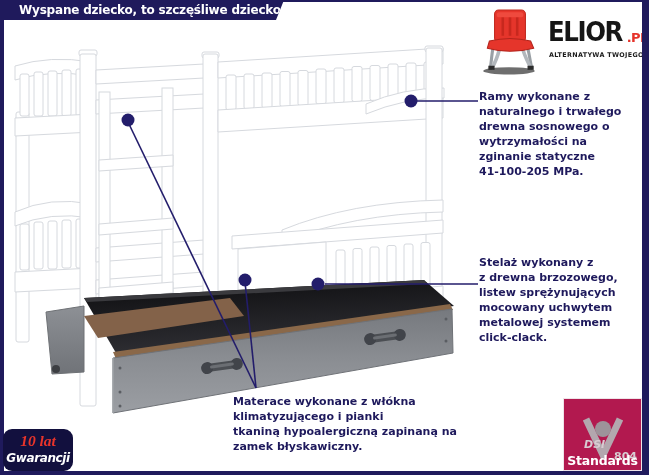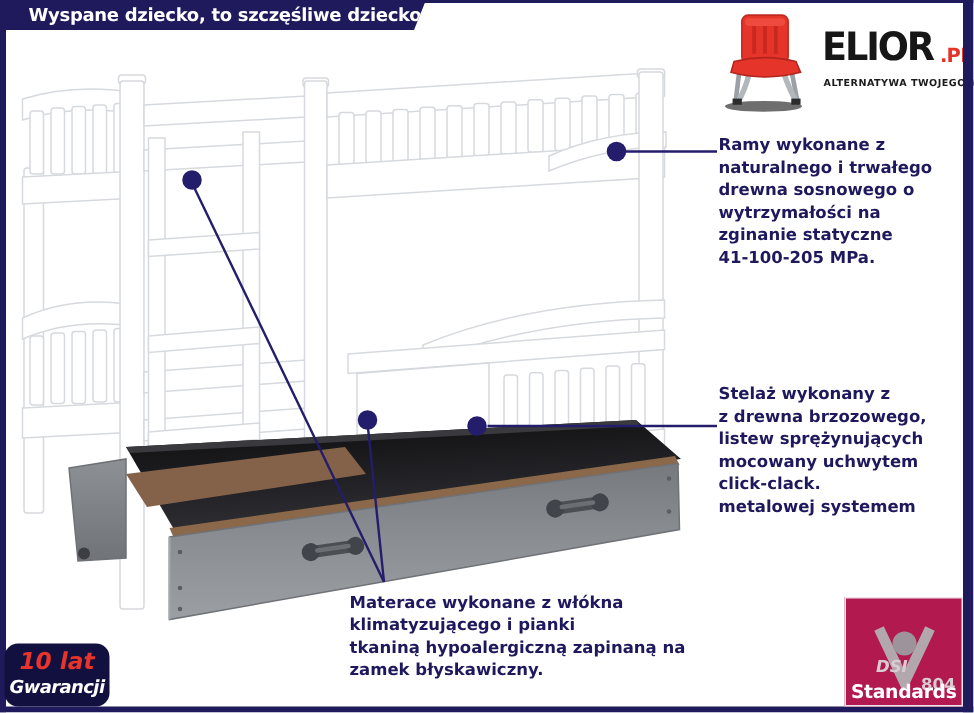--- a/index.html
+++ b/index.html
@@ -31,21 +31,21 @@
   
   .callout{position:absolute;color:#1e195c;font-size:11px;font-weight:bold;line-height:15px;
            z-index:5;white-space:nowrap;}
   .callout-frame{left:479px;top:89px;}
   .callout-slats{left:479px;top:255px;}
   .callout-mattress{left:233px;top:394px;}
 
   
   .warranty{position:absolute;left:3px;top:429px;width:70px;height:42px;background:#12103e;
             border-radius:9px;z-index:7;text-align:center;font-style:italic;}
-  .warranty .l1{color:#e8342b;font-size:15.5px;font-weight:bold;line-height:20px;margin-top:2px;}
+  .warranty .l1{color:#e8342b;font-size:15.5px;font-weight:bold;line-height:20px;margin-top:2px;font-family:Liberation Serif, serif;}
   .warranty .l2{color:#ffffff;font-size:12px;font-weight:bold;line-height:15px;letter-spacing:-0.4px;}
 
   
   .edinos{position:absolute;left:563px;top:398px;width:79px;height:73px;background:#b2194f;
           z-index:7;border:1px solid #efe4e9;box-sizing:border-box;}
   .edinos .title{position:absolute;top:1px;left:0;width:100%;text-align:center;color:#ffffff;
                  font-size:15.5px;font-weight:bold;letter-spacing:0.2px;}
   .edinos .vlogo{position:absolute;left:14px;top:16px;}
   .edinos .dsi{position:absolute;left:20px;top:39px;color:#d8ccd2;font-size:11px;font-weight:bold;font-style:italic;}
   .edinos .n804{position:absolute;right:4px;top:51px;color:#d8ccd2;font-size:11px;font-weight:bold;}
@@ -223,22 +223,22 @@
     <div>drewna sosnowego o</div>
     <div>wytrzymałości na</div>
     <div>zginanie statyczne</div>
     <div>41-100-205 MPa.</div>
   </div>
 <div class="callout callout-slats">
     <div>Stelaż wykonany z</div>
     <div>z drewna brzozowego,</div>
     <div>listew sprężynujących</div>
     <div>mocowany uchwytem</div>
+    <div>metalowej systemem</div>
     <div>click-clack.</div>
-    <div>metalowej systemem</div>
   </div>
 <div class="callout callout-mattress">
     <div>Materace wykonane z włókna</div>
     <div>klimatyzującego i pianki</div>
     <div>tkaniną hypoalergiczną zapinaną na</div>
     <div>zamek błyskawiczny.</div>
   </div>
 
 <div class="warranty">
   <div class="l1">10 lat</div>

